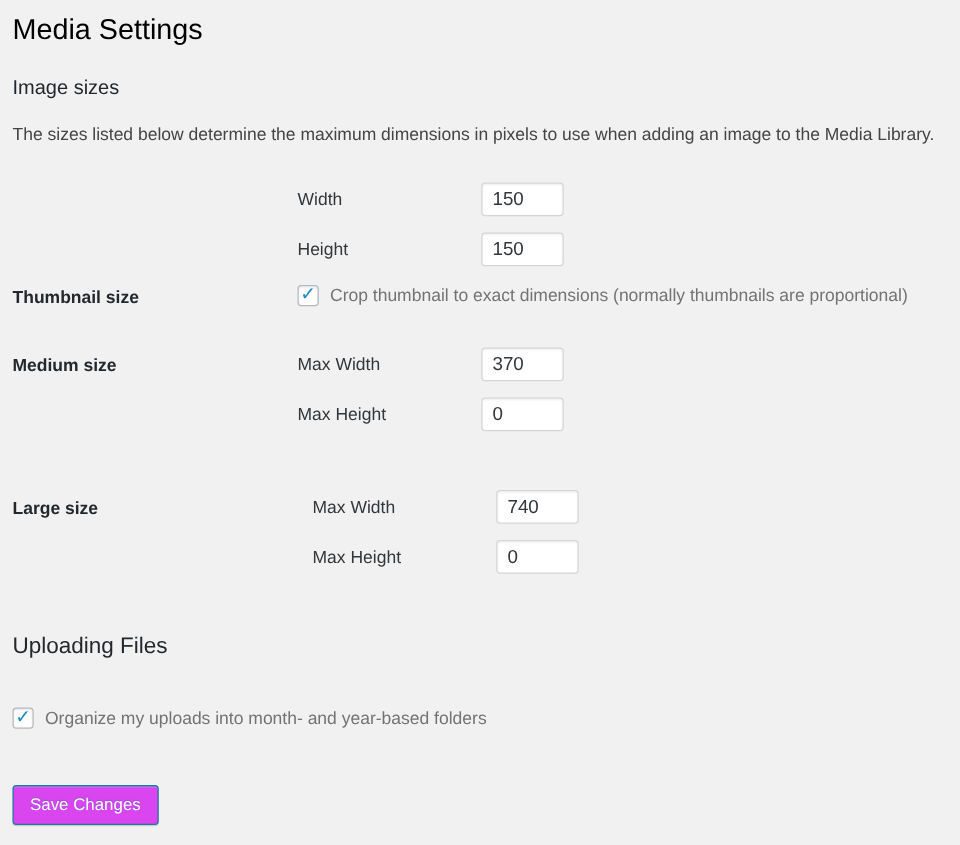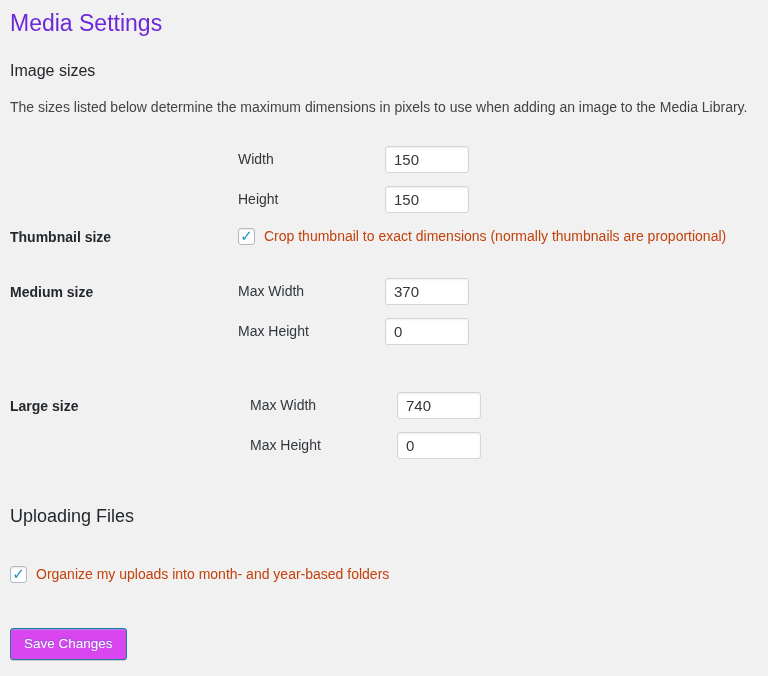--- a/index.html
+++ b/index.html
@@ -8,21 +8,21 @@
     height: 676px;
     background: #f1f1f1;
     font-family: "Liberation Sans", "DejaVu Sans", sans-serif;
     overflow: hidden;
   }
   .wrap { padding: 9px 10px 0 10px; }
 
   h1.page-title {
     font-size: 23px;
     font-weight: 400;
-    color: #6d28d9;
+    color: #000000;
     line-height: 1.3;
     margin: 0;
   }
   h2.section-heading {
     font-size: 16px;
     font-weight: 400;
     color: #23282d;
     margin: 23px 0 0 0;
   }
   h2.section-heading.uploading {
@@ -53,21 +53,21 @@
 
   .field-row { display: flex; align-items: center; margin-bottom: 13px; }
   .field-row:last-child { margin-bottom: 0; }
   .field-label {
     width: 147px;
     flex: 0 0 147px;
     font-size: 14px;
     color: #32373c;
   }
   .num-input {
-    width: 84px;
+    width: 66px;
     padding: 4px 8px;
     font-size: 15px;
     font-family: "Liberation Sans", "DejaVu Sans", sans-serif;
     color: #32373c;
     background: #fff;
     border: 1px solid #d5d5d5;
     border-radius: 3px;
     box-shadow: inset 0 1px 2px rgba(0,0,0,0.07);
     outline: none;
   }
@@ -90,21 +90,21 @@
   .checkbox .check-glyph {
     color: #1e8cbe;
     font-size: 15px;
     font-weight: 700;
     line-height: 1;
     margin-top: -2px;
   }
   .check-label {
     margin-left: 9px;
     font-size: 14px;
-    color: #c2410c;
+    color: #737373;
     white-space: nowrap;
     cursor: pointer;
   }
 
   .save-btn {
     margin-top: 45px;
     display: inline-block;
     background: #d946ef;
     border: 1px solid #1b7aa0;
     border-radius: 3px;

